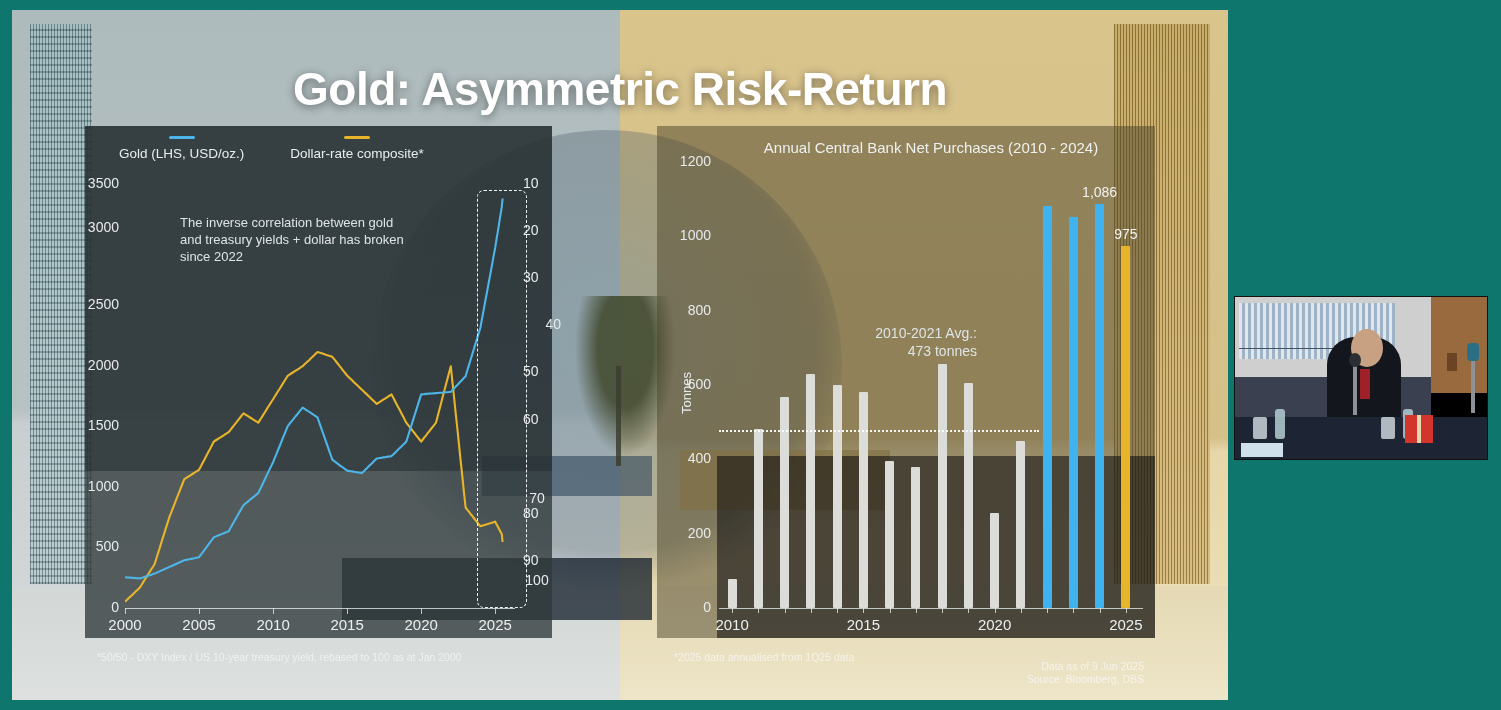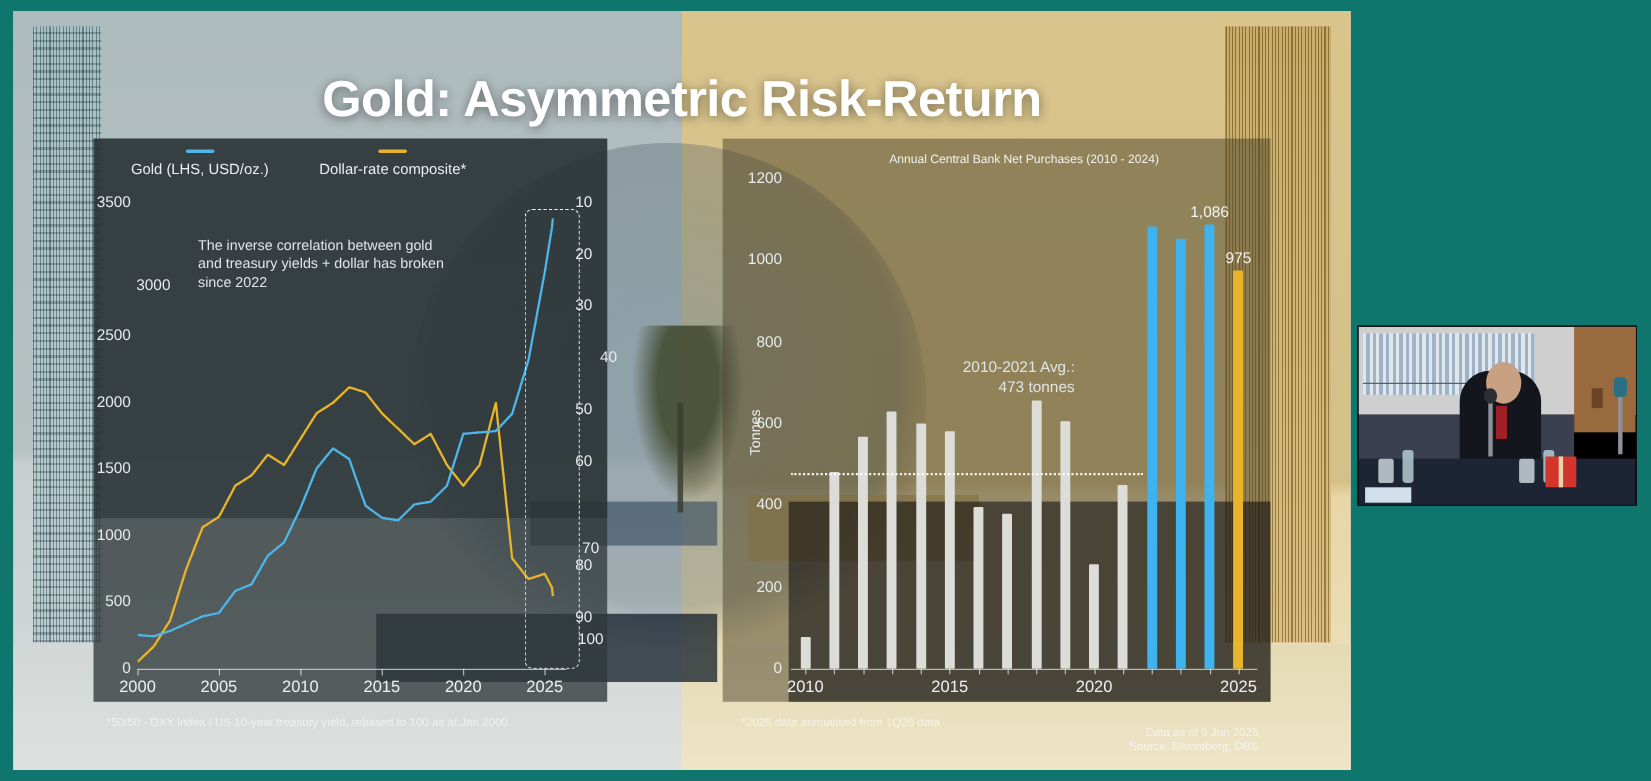--- a/index.html
+++ b/index.html
@@ -145,21 +145,21 @@
 
       <div class="dashbox" style="left:392px;top:64px;width:48px;height:416px;"></div>
 
       <div id="yaxisL">
           <div class="ylab" style="left: 0px; width: 34px; top: 473px;">0</div>
           <div class="ylab" style="left: 0px; width: 34px; top: 412.429px;">500</div>
           <div class="ylab" style="left: 0px; width: 34px; top: 351.857px;">1000</div>
           <div class="ylab" style="left: 0px; width: 34px; top: 291.286px;">1500</div>
           <div class="ylab" style="left: 0px; width: 34px; top: 230.714px;">2000</div>
           <div class="ylab" style="left: 0px; width: 34px; top: 170.143px;">2500</div>
-          <div class="ylab" style="left: 0px; width: 34px; top: 125px; padding-left: 36px;">3000</div>
+          <div class="ylab" style="left: 0px; width: 34px; top: 93px;">3000</div>
           <div class="ylab" style="left: 0px; width: 34px; top: 49px;">3500</div>
         </div>
       <div id="yaxisR">
           <div class="y2lab" style="left: 438px; width: 28px; text-align: left; top: 49px;">10</div>
           <div class="y2lab" style="left: 438px; width: 28px; text-align: left; top: 96.1111px;">20</div>
           <div class="y2lab" style="left: 438px; width: 28px; text-align: left; top: 143.222px;">30</div>
           <div class="y2lab" style="left: 448px; width: 28px; text-align: right; top: 190.333px;">40</div>
           <div class="y2lab" style="left: 438px; width: 28px; text-align: left; top: 237.444px;">50</div>
           <div class="y2lab" style="left: 438px; width: 28px; text-align: left; top: 284.556px;">60</div>
           <div class="y2lab" style="left: 438px; width: 28px; text-align: center; top: 331.667px; margin-top: 32px;">70</div>
@@ -181,21 +181,21 @@
           <div class="tick" style="left: 336.154px; top: 482px;"></div>
           <div class="xlab" style="left: 306.154px; width: 60px; top: 490px;">2020</div>
           <div class="tick" style="left: 410.192px; top: 482px;"></div>
           <div class="xlab" style="left: 380.192px; width: 60px; top: 490px;">2025</div>
         </div>
     </div>
 
     <div id="chart-right" class="panel">
       <div class="darker"></div>
 
-      <div style="position:absolute;left:64px;top:12px;width:420px;text-align:center;color:#eef1f0;font-size:11px;line-height:1.28;">Annual Central Bank Net Purchases (2010 - 2024)</div>
+      <div style="position:absolute;left:64px;top:12px;width:420px;text-align:center;color:#eef1f0;font-size:15px;line-height:1.28;">Annual Central Bank Net Purchases (2010 - 2024)</div>
 
       <div class="axis-title" style="left:22px;top:288px;">Tonnes</div>
 
       <div id="plotR" style="position:absolute;left:62px;top:36px;width:420px;height:446px;">
           <div class="bar" title="2010: 79" style="left: 8.625px; width: 9px; height: 29.3617px; background: rgb(220, 220, 216);"></div>
           <div class="bar" title="2011: 481" style="left: 34.875px; width: 9px; height: 178.772px; background: rgb(220, 220, 216);"></div>
           <div class="bar" title="2012: 569" style="left: 61.125px; width: 9px; height: 211.478px; background: rgb(220, 220, 216);"></div>
           <div class="bar" title="2013: 629" style="left: 87.375px; width: 9px; height: 233.778px; background: rgb(220, 220, 216);"></div>
           <div class="bar" title="2014: 601" style="left: 113.625px; width: 9px; height: 223.372px; background: rgb(220, 220, 216);"></div>
           <div class="bar" title="2015: 580" style="left: 139.875px; width: 9px; height: 215.567px; background: rgb(220, 220, 216);"></div>

